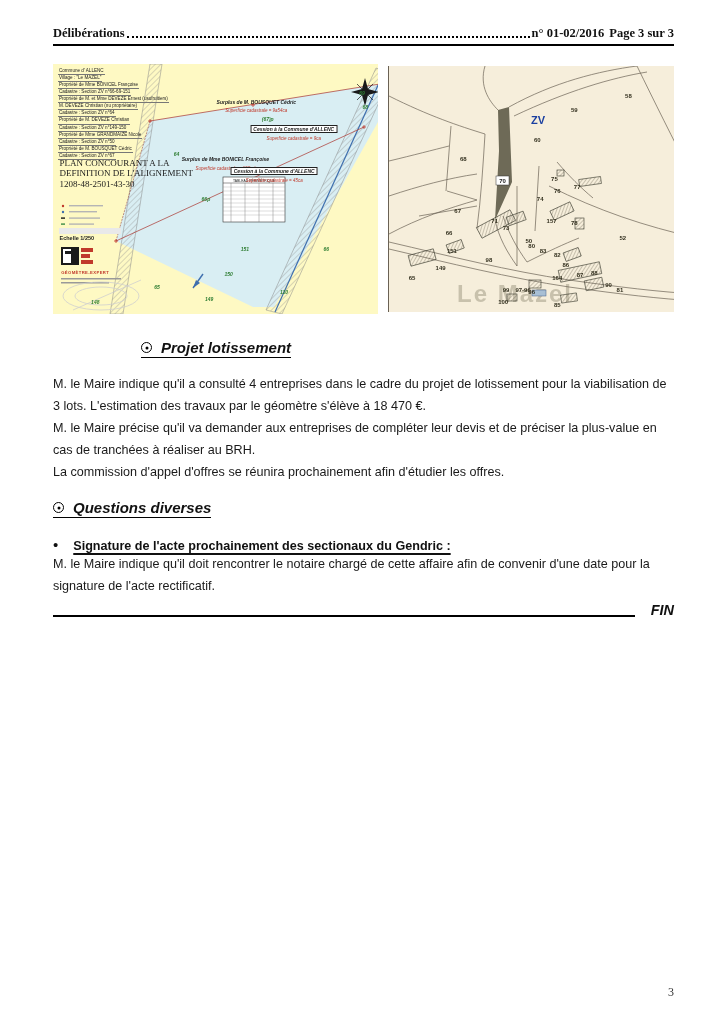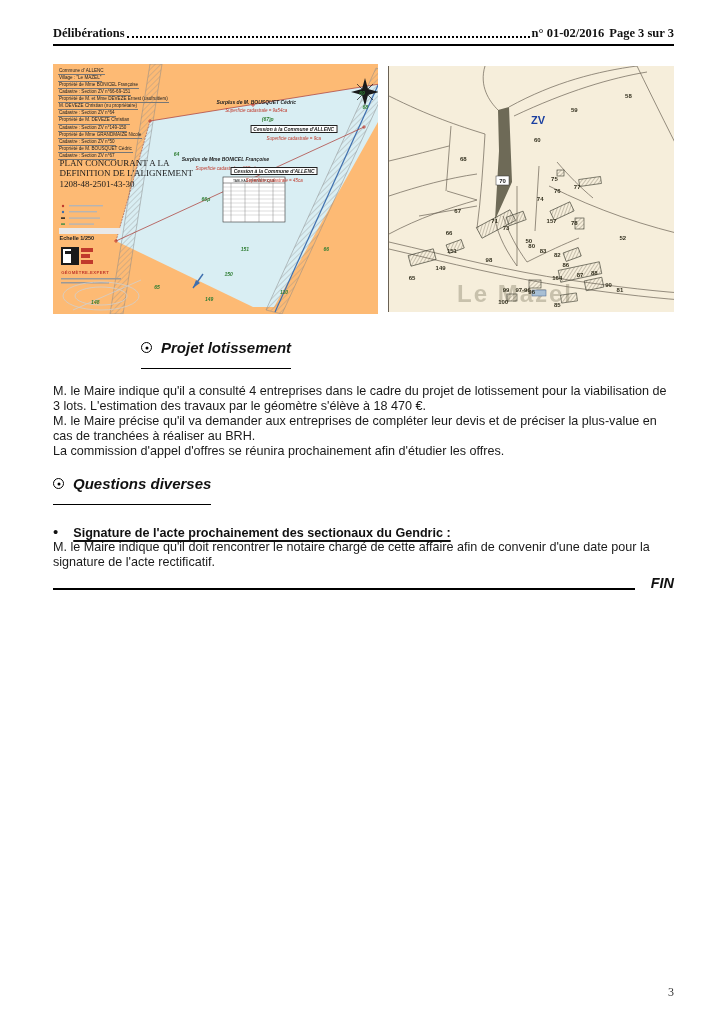--- a/index.html
+++ b/index.html
@@ -9,21 +9,21 @@
   
   .hdr-row1{display:flex;justify-content:space-between;
             font-family:"Liberation Serif",serif;font-weight:bold;font-size:11.5px;}
   .hdr-row2{display:flex;align-items:flex-end;margin-top:14px;
             font-family:"Liberation Serif",serif;font-weight:bold;font-size:12.5px;}
   .dots{flex:1;border-bottom:2px dotted #000;margin:0 2px 3px 2px;}
   .hdr-rule{border-bottom:2px solid #000;margin-top:3px;}
   
   .figs{display:flex;gap:10px;margin-top:18px;height:250px;}
   .fig{position:relative;overflow:hidden;}
-  .fig-plan{width:352px;height:250px;background:#fdba74;}
+  .fig-plan{width:352px;height:250px;background:#fef9c3;}
   .fig-map{width:308px;height:246px;background:#f6eedb;margin-top:2px;border-left:1px solid #6a6154;}
   .fig svg{position:absolute;left:0;top:0;}
   .overlay{position:absolute;left:0;top:0;width:100%;height:100%;}
   .info-block{position:absolute;left:1.5%;top:1.5%;width:46%;}
   .info-line{font-size:4.6px;line-height:6.1px;color:#222;border-bottom:0.5px solid #777;
              width:fit-content;padding:0 1px;white-space:nowrap;}
   .ptitle{position:absolute;left:2%;top:37.5%;font-family:"Liberation Serif",serif;
           color:#1a1a1a;}
   .ptitle-line{font-size:9px;line-height:10.5px;white-space:nowrap;}
   .pscale{position:absolute;left:2%;top:68.5%;font-size:5.5px;font-weight:bold;color:#222;}
@@ -32,29 +32,29 @@
   .plbl{position:absolute;transform:translate(-50%,-50%);white-space:nowrap;}
   .pk{color:#222;font-style:italic;font-weight:bold;font-size:5px;}
   .pr{color:#c0392b;font-style:italic;font-size:4.5px;}
   .pg{color:#2e7d32;font-style:italic;font-weight:bold;font-size:5px;}
   .pbx{border:0.5px solid #222;background:#fff;padding:0 2px;
        color:#222;font-style:italic;font-weight:bold;font-size:5px;}
   .parcel{position:absolute;transform:translate(-50%,-50%);font-size:6px;font-weight:bold;
           color:#33301f;white-space:nowrap;}
   
   .h-sec{display:inline-flex;align-items:center;border-bottom:1.7px solid #000;
-         padding-bottom:12px;font-size:15px;font-weight:bold;font-style:italic;width:fit-content;}
+         padding-bottom:1px;font-size:15px;font-weight:bold;font-style:italic;width:fit-content;}
   .h1-ind{margin:25px 0 0 88px;}
   .h2-ind{margin:16px 0 0 0;}
   .odot{display:inline-block;width:9px;height:9px;border:1.7px solid #000;border-radius:50%;
         position:relative;margin-right:9px;flex:none;}
   .odot::after{content:"";position:absolute;width:3px;height:3px;background:#000;
         border-radius:50%;left:50%;top:50%;transform:translate(-50%,-50%);}
   .paras{margin-top:15px;}
-  .body-p{margin:0;font-size:12.6px;line-height:15px;color:#1a1a1a;}
+  .body-p{margin:0;font-size:12.6px;line-height:22px;color:#1a1a1a;}
   .bullet-row{display:flex;align-items:baseline;margin-top:21px;}
   .bullet-dot{font-size:15px;margin-right:15px;line-height:12px;}
   .bullet-txt{font-size:12.6px;font-weight:bold;text-decoration:underline;
               text-decoration-thickness:1.5px;text-underline-offset:3px;}
   .p-after-bullet{}
   .closing{margin-top:97px;}
   .fin-row{display:flex;align-items:flex-end;margin-top:5px;}
   .fin-line{flex:1;border-bottom:2.2px solid #000;margin:0 16px 1px 0;}
   .fin-label{font-size:14.5px;font-weight:bold;font-style:italic;}
   .page-footer{margin-top:auto;padding:0 0 24px 0;text-align:right;

